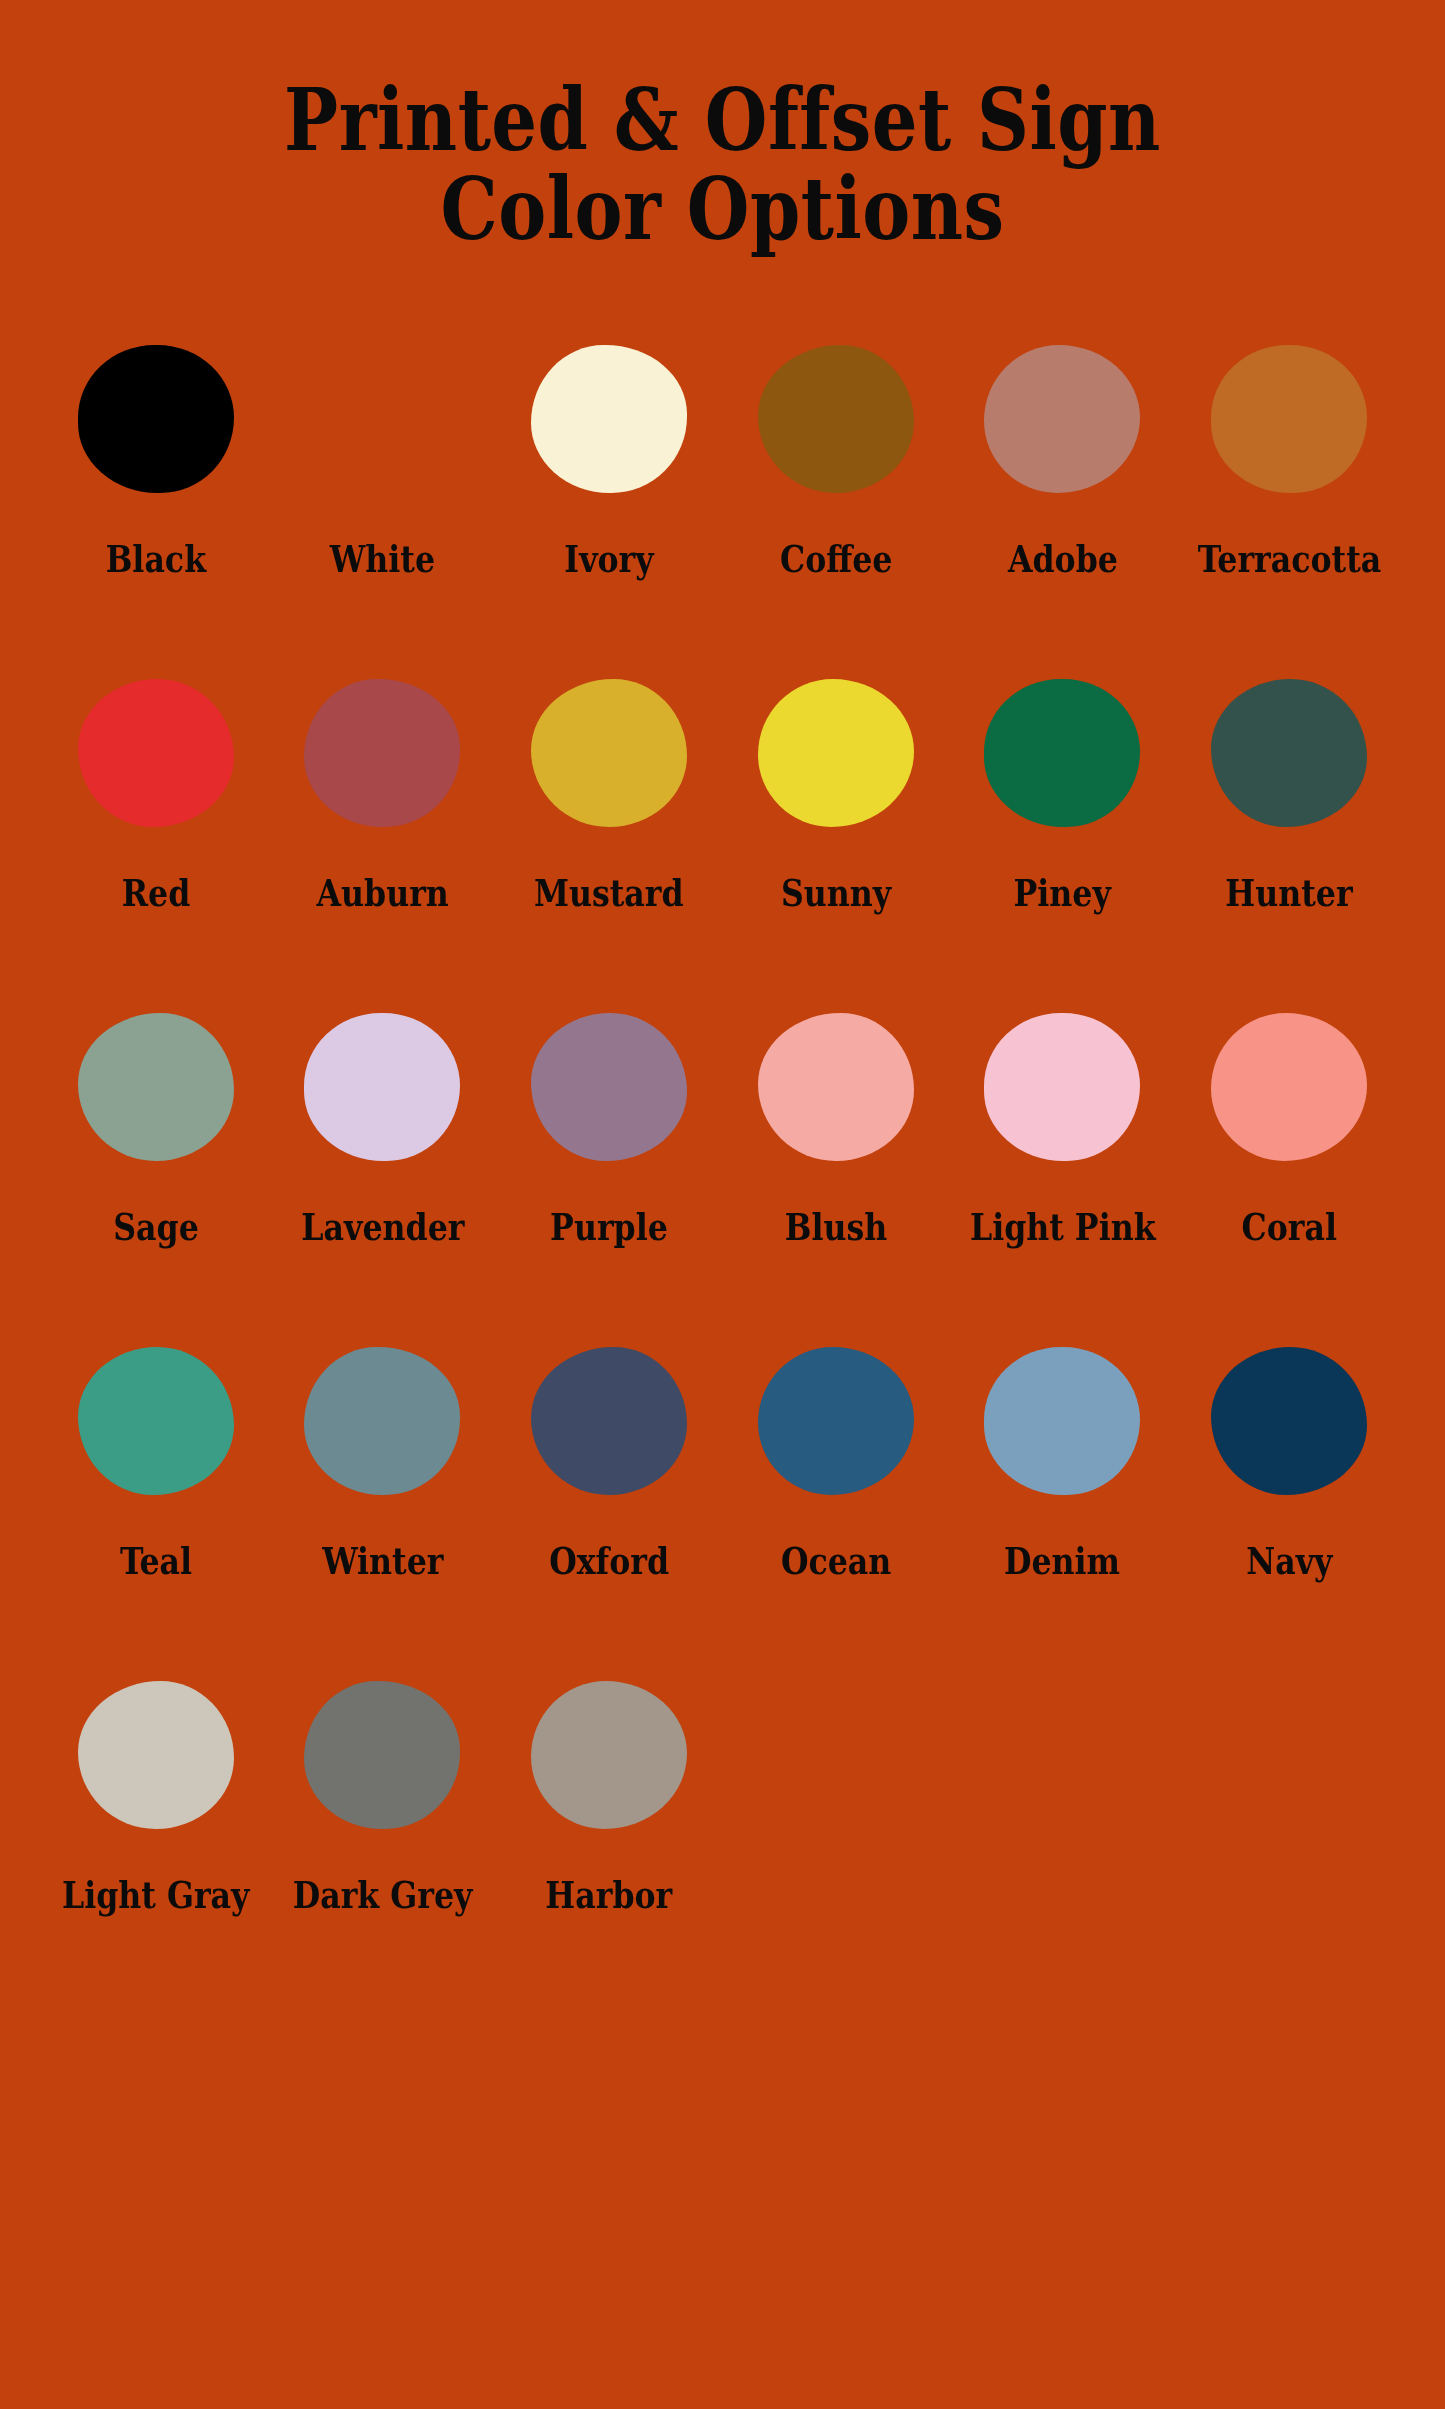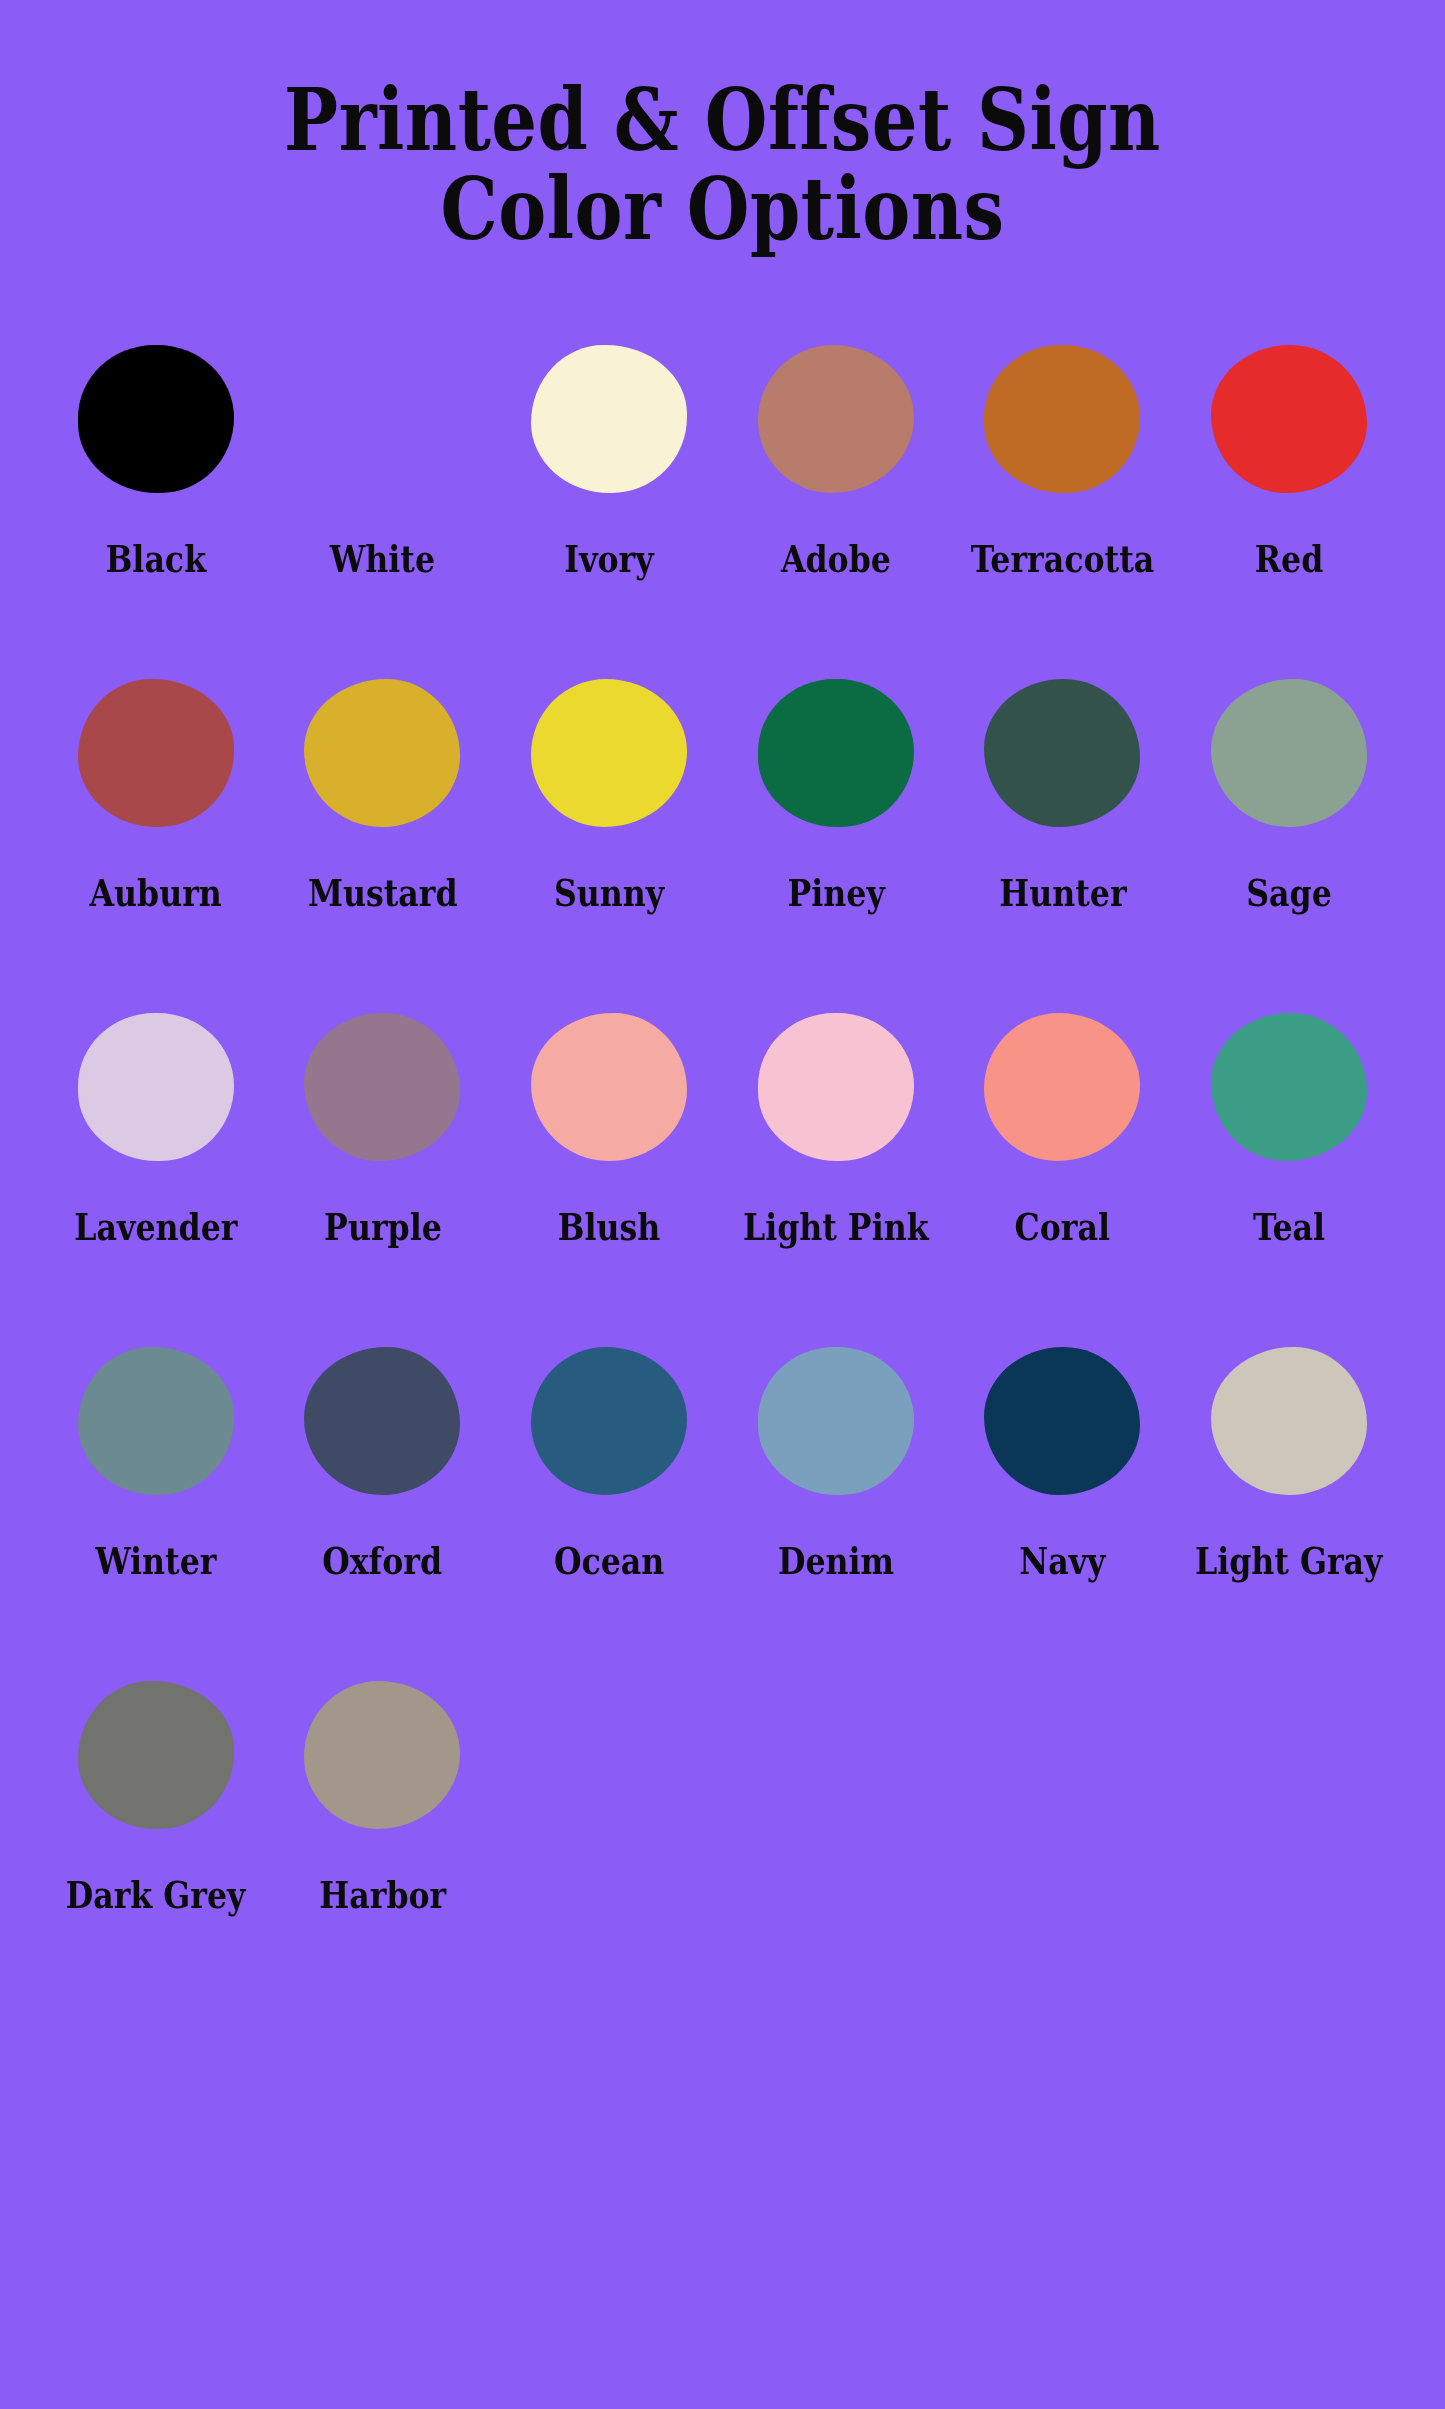--- a/index.html
+++ b/index.html
@@ -13,21 +13,21 @@
     height: 2409px;
     font-family: "DejaVu Serif", "Liberation Serif", serif;
     color: #0a0a0a;
     overflow: hidden;
   }
 
   .page {
     position: relative;
     width: 1445px;
     height: 2409px;
-    background: #8b5cf6;
+    background: #c2410c;
     box-sizing: border-box;
   }
 
   
   .title-block {
     padding-top: 78px;
     text-align: center;
   }
   .title-line {
     display: block;
@@ -119,20 +119,26 @@
         <div class="swatch-label">White</div>
       </div>
       <div class="cell">
         <div class="blob-wrap">
           <div class="blob b2" style="background: rgb(250, 242, 213);"></div>
         </div>
         <div class="swatch-label">Ivory</div>
       </div>
       <div class="cell">
         <div class="blob-wrap">
+          <div class="blob b3" style="background: rgb(142, 87, 15);"></div>
+        </div>
+        <div class="swatch-label">Coffee</div>
+      </div>
+      <div class="cell">
+        <div class="blob-wrap">
           <div class="blob b4" style="background: rgb(184, 124, 108);"></div>
         </div>
         <div class="swatch-label">Adobe</div>
       </div>
       <div class="cell">
         <div class="blob-wrap">
           <div class="blob b0" style="background: rgb(191, 106, 37);"></div>
         </div>
         <div class="swatch-label">Terracotta</div>
       </div>

